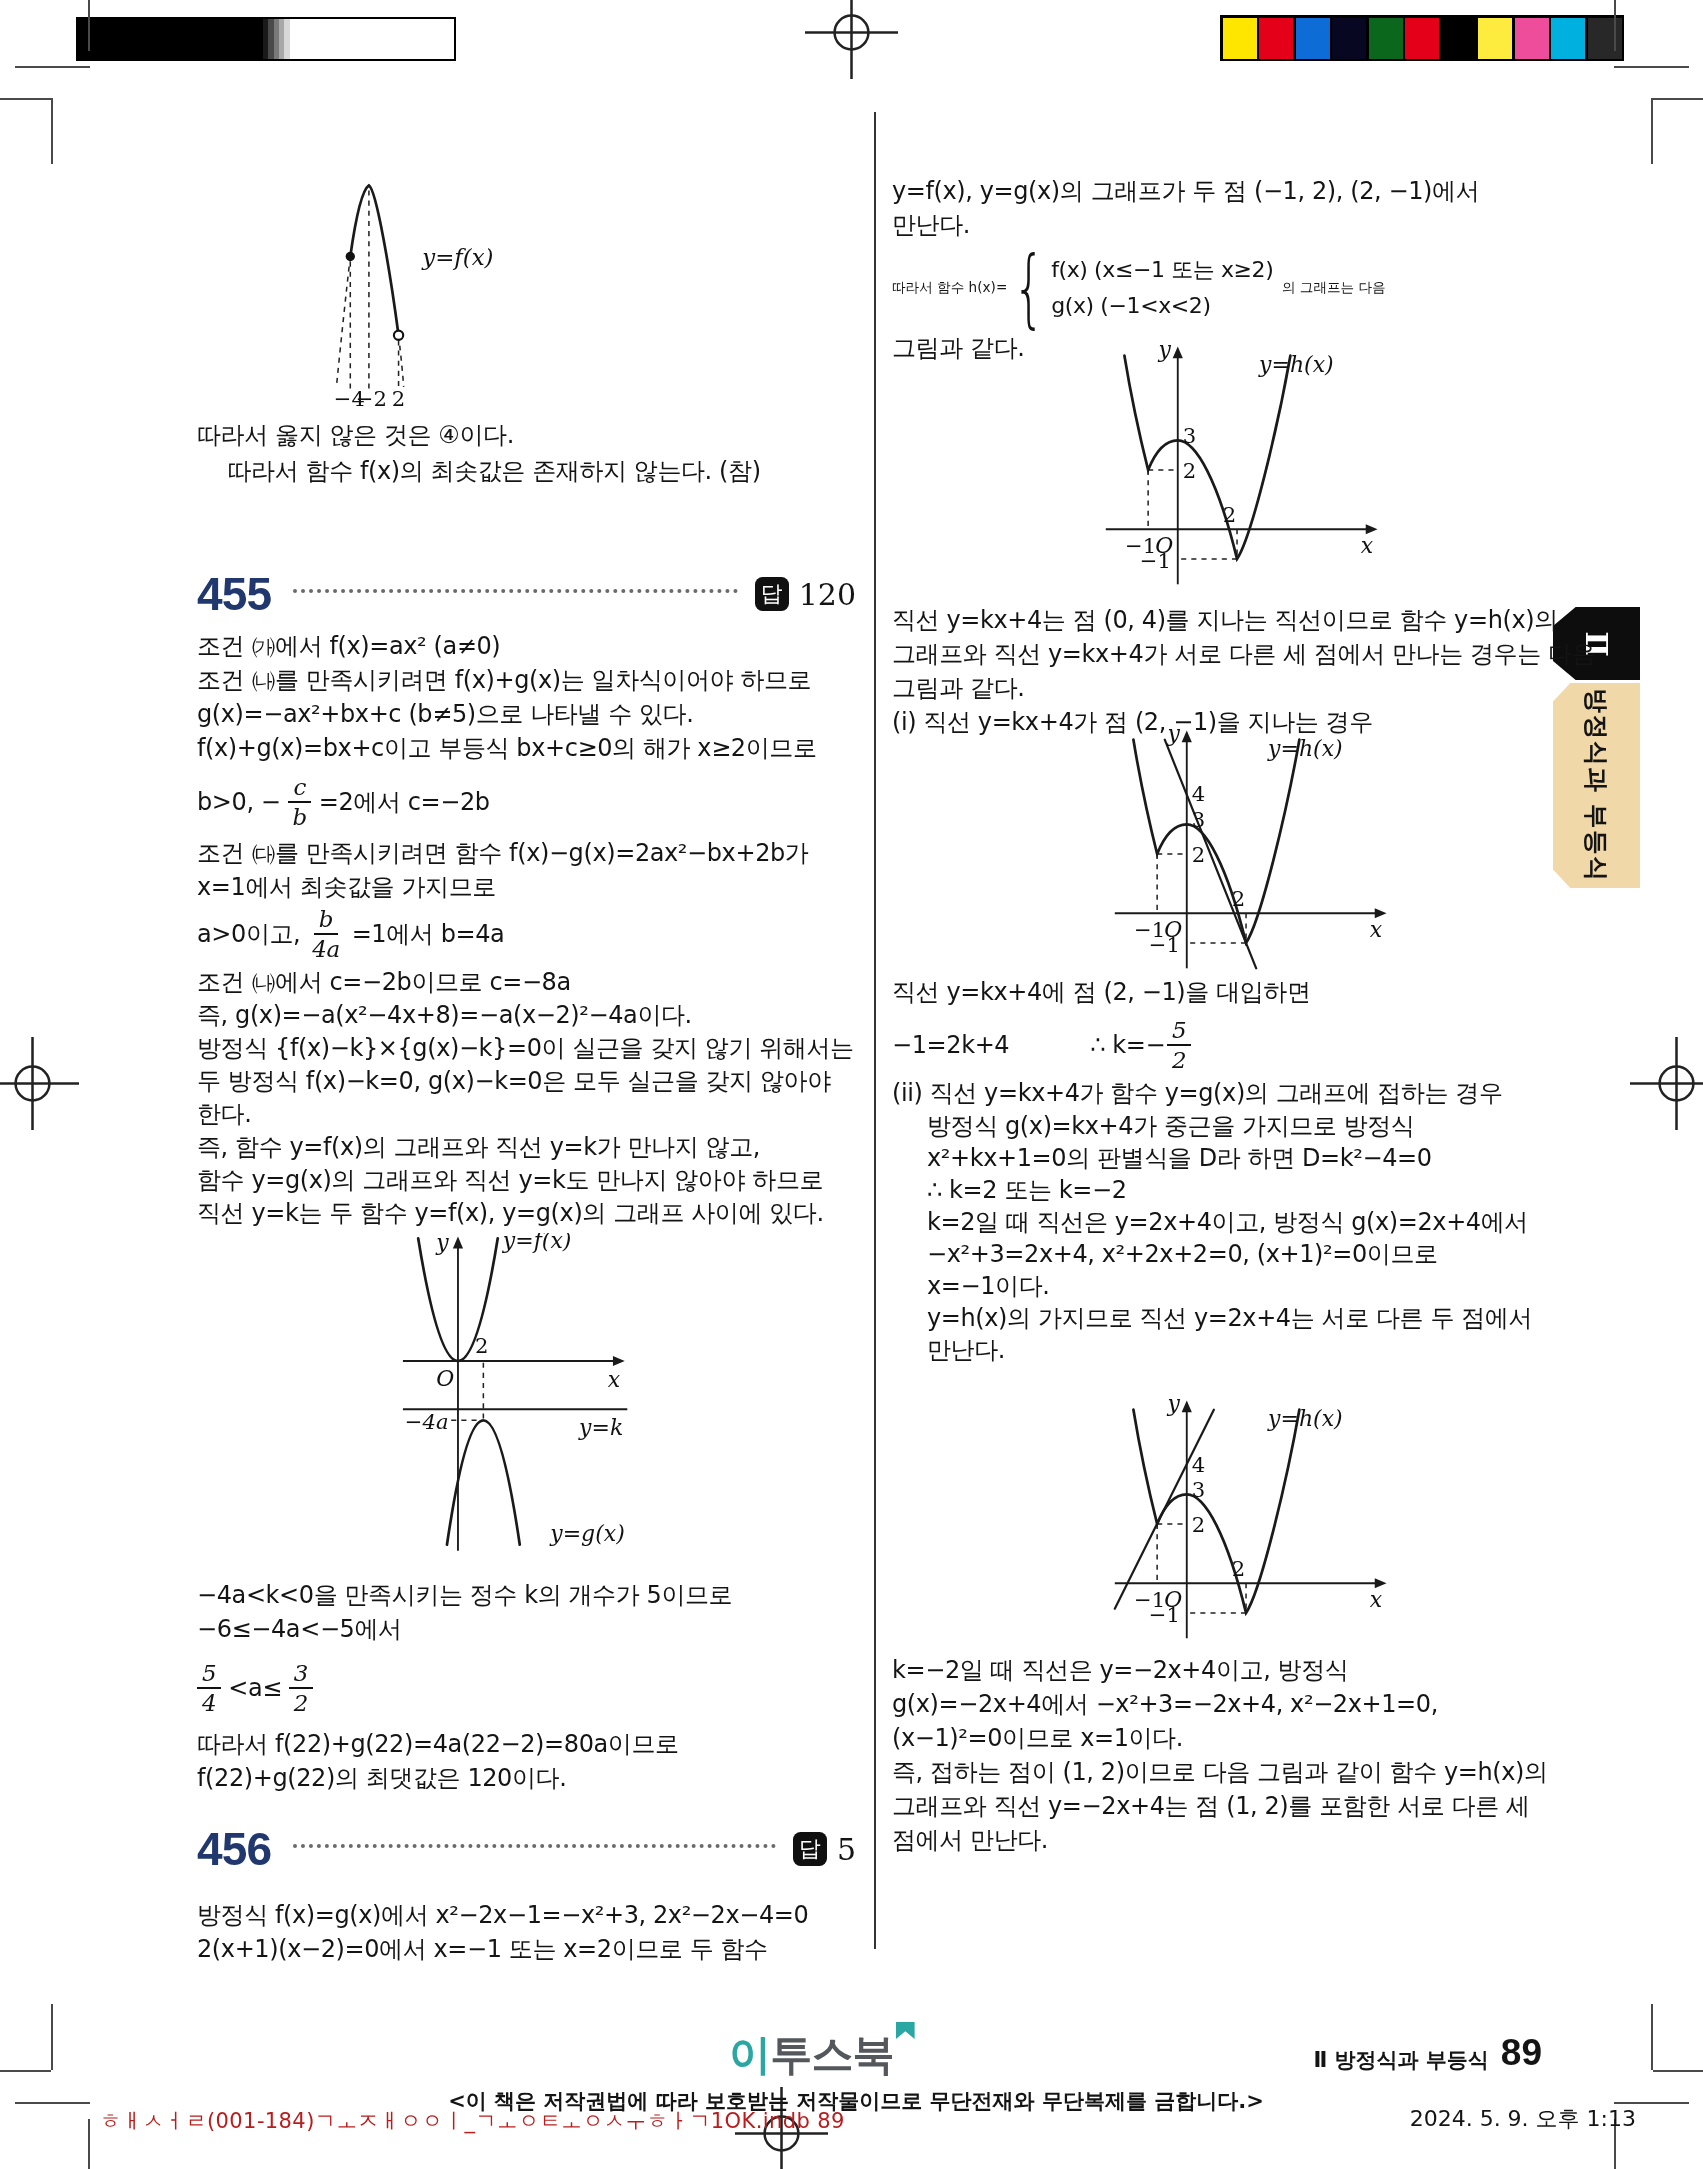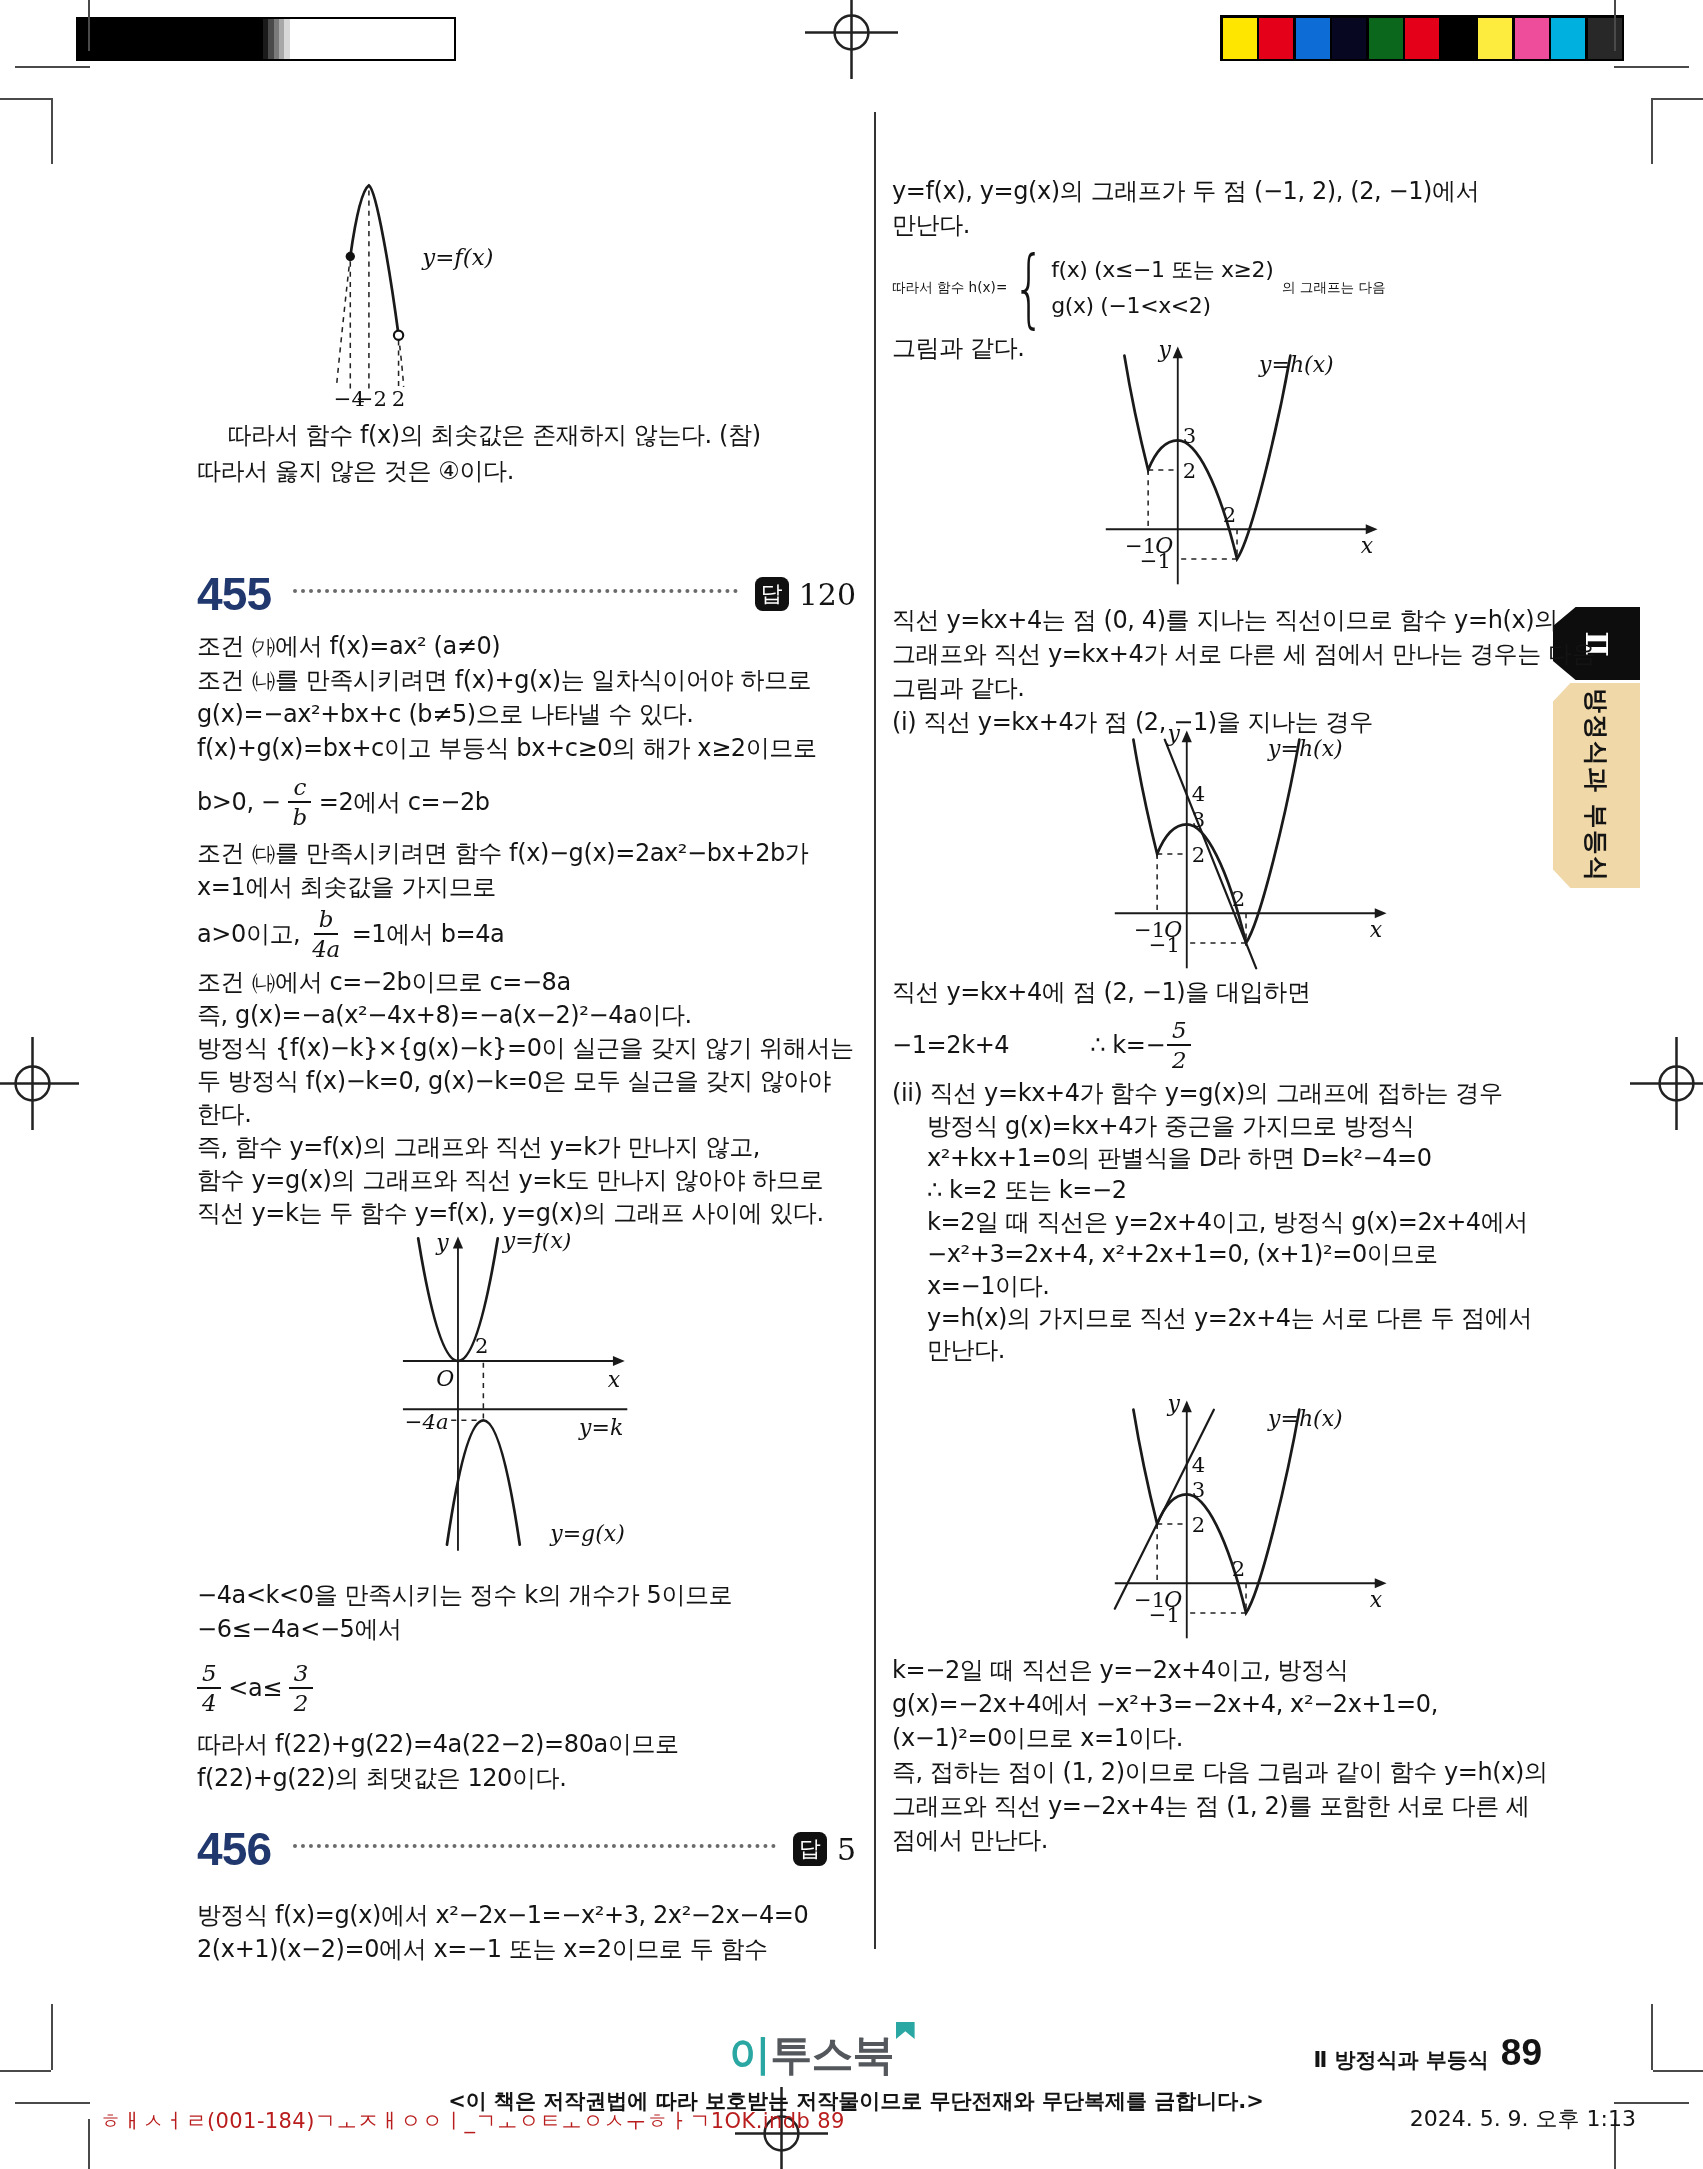--- a/index.html
+++ b/index.html
@@ -164,22 +164,22 @@
     <path class="cur" d="M83,162 C91,105 99,82 105,78 C114,84 130,180 140,255"></path>
     <circle cx="83" cy="162" r="5.5" fill="#111"></circle>
     <circle cx="140" cy="255" r="5.5" fill="#fff" stroke="#111" stroke-width="2.5"></circle>
     <text class="it" x="168" y="172" font-size="27">y=f(x)</text>
     <text x="82" y="338" font-size="25" text-anchor="middle">−4</text>
     <text x="108" y="338" font-size="25" text-anchor="middle">−2</text>
     <text x="140" y="338" font-size="25" text-anchor="middle">2</text>
   </svg>
 
   <div class="abs tblock lh43" style="left:197px;top:417px;">
+    <div class="kline">따라서 옳지 않은 것은 ④이다.</div>
     <div class="kline indent">따라서 함수 f(x)의 최솟값은 존재하지 않는다. (참)</div>
-    <div class="kline">따라서 옳지 않은 것은 ④이다.</div>
   </div>
 
   <div class="abs phdr" style="left:197px;top:566px;">
     <span class="pnum">455</span>
     <div class="leader"></div>
     <span class="abadge">답</span>
     <span class="aval">120</span>
   </div>
 
   <div class="abs tblock" style="left:197px;top:629px;">
@@ -348,21 +348,21 @@
       </span>
   </div>
   <div class="abs tblock" style="left:892px;top:1076px;">
       <div>(ii) 직선 y=kx+4가 함수 y=g(x)의 그래프에 접하는 경우</div>
     </div>
   <div class="abs tblock lh38" style="left:927px;top:1110px;">
       <div>방정식 g(x)=kx+4가 중근을 가지므로 방정식</div>
       <div>x²+kx+1=0의 판별식을 D라 하면 D=k²−4=0</div>
       <div>∴ k=2 또는 k=−2</div>
       <div>k=2일 때 직선은 y=2x+4이고, 방정식 g(x)=2x+4에서</div>
-      <div>−x²+3=2x+4, x²+2x+1=0, (x+1)²=0이므로</div>
+      <div>−x²+3=2x+4, x²+2x+2=0, (x+1)²=0이므로</div>
       <div>x=−1이다.</div>
       <div>y=h(x)의 가지므로 직선 y=2x+4는 서로 다른 두 점에서</div>
       <div>만난다.</div>
     </div>
 
   <svg class="abs" style="left:1102px;top:1397px;" width="305" height="254" viewBox="0 0 360 300">
     <path class="ax" d="M100,8 V285"></path>
       <path class="arr" d="M94,18 L100,4 L106,18 Z"></path>
     <path class="ax" d="M15,220 H330"></path>
       <path class="arr" d="M322,214 L336,220 L322,226 Z"></path>

